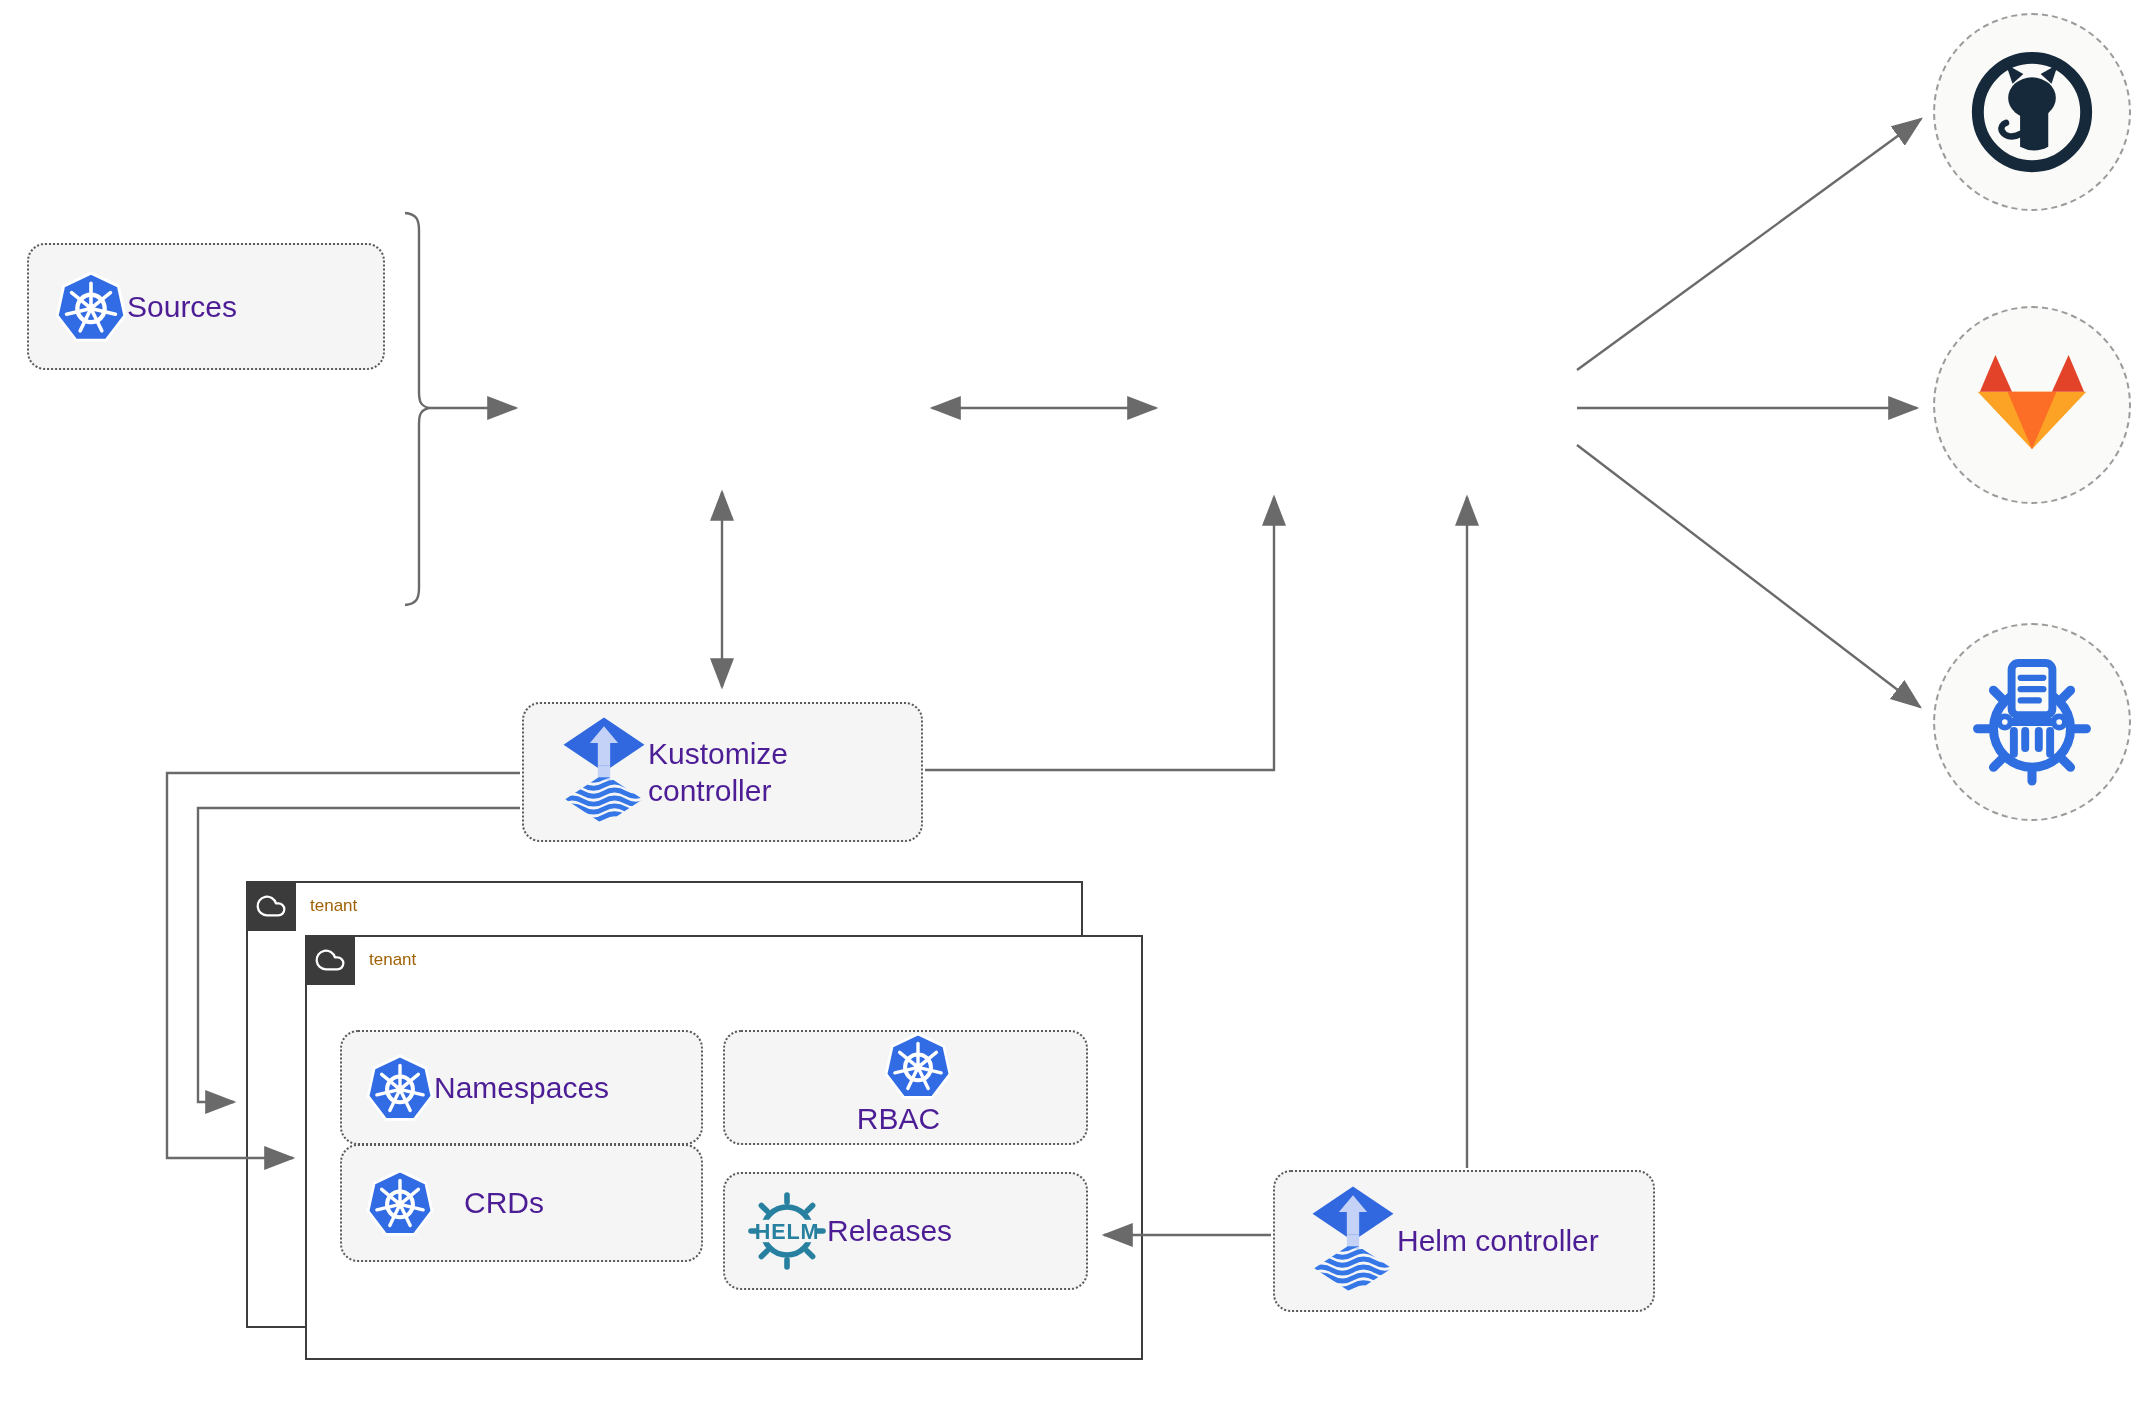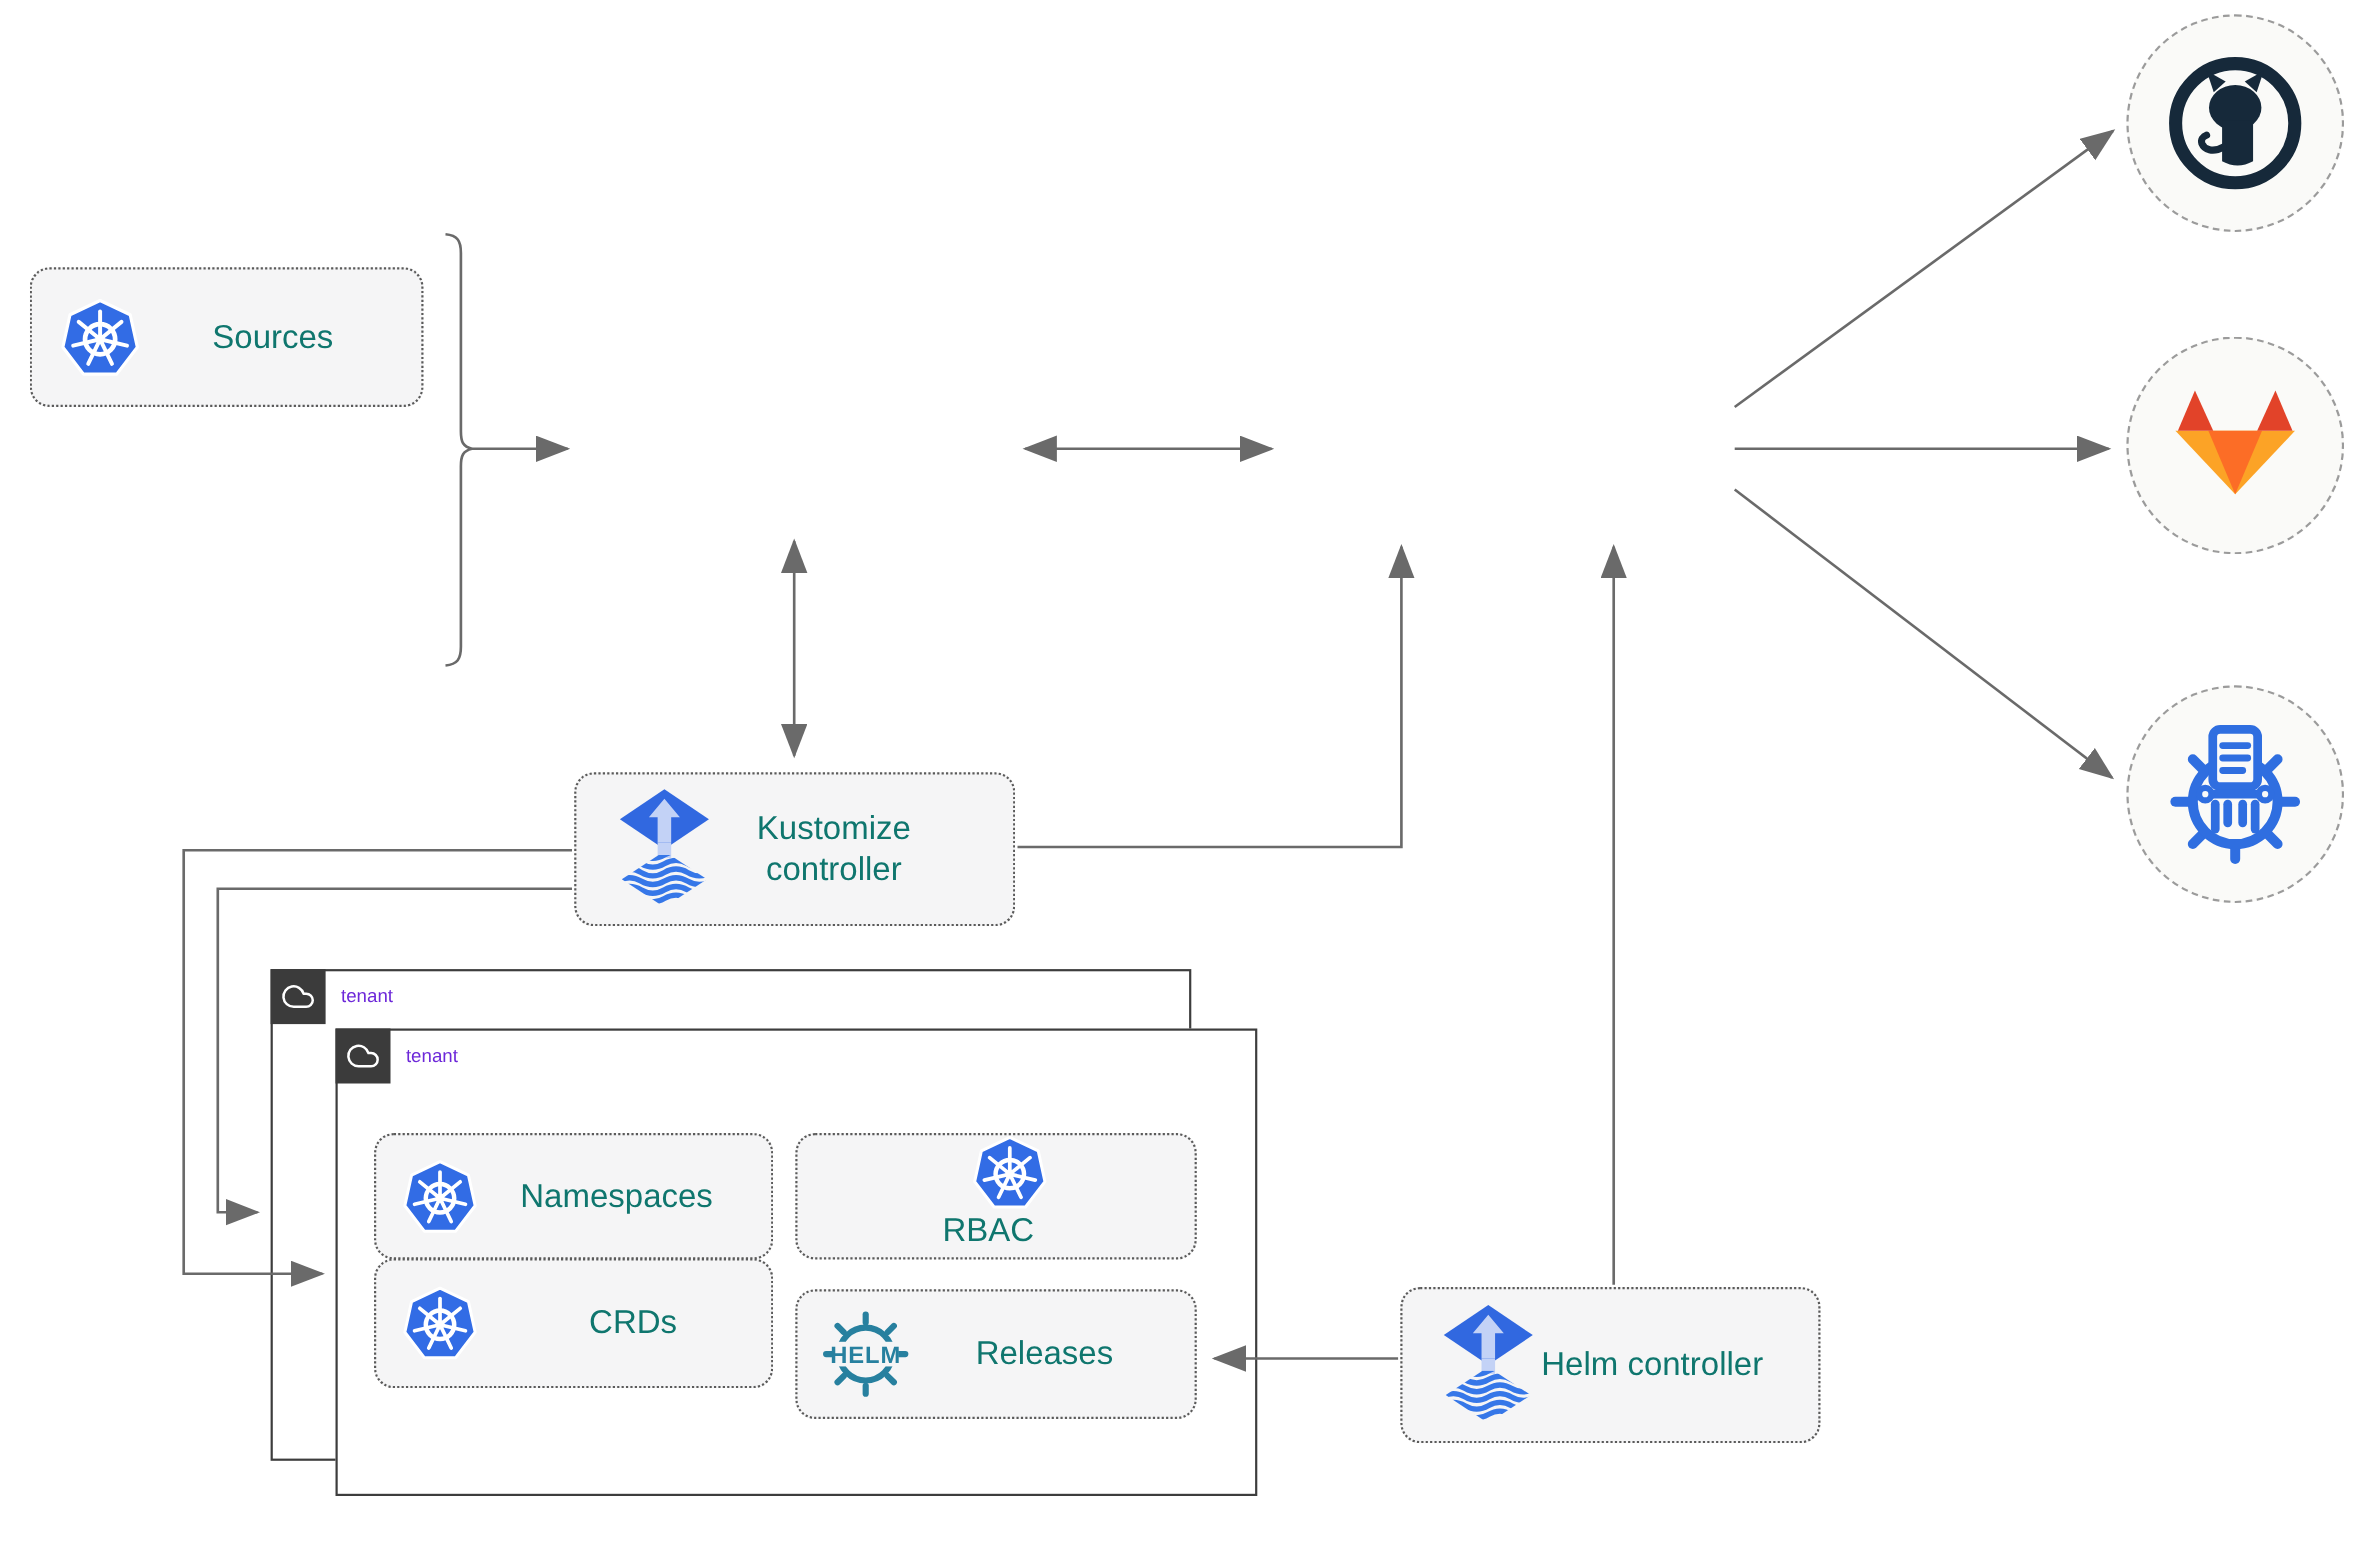--- a/index.html
+++ b/index.html
@@ -3,28 +3,28 @@
 <meta charset="utf-8">
 <style>
   html,body{margin:0;padding:0;background:#ffffff;}
   .canvas{position:relative;width:2144px;height:1407px;background:#ffffff;
           font-family:"Liberation Sans",sans-serif;overflow:hidden;}
 
   
   .node{position:absolute;background:#f5f5f6;border:2.5px dotted #5a5a5a;
         border-radius:18px;display:flex;align-items:center;box-sizing:border-box;}
   .node .icn{flex:0 0 auto;display:block;}
-  .node .lbl{flex:1 1 auto;text-align:center;font-size:30px;color:#0f766e;
+  .node .lbl{flex:1 1 auto;font-size:30px;color:#4c1d95;
              line-height:1.25;padding-right:14px;}
 
   
   .tenant{position:absolute;background:#ffffff;border:2.5px solid #3d3d3d;box-sizing:border-box;}
   .tenant .tag{position:absolute;top:-2.5px;left:-2.5px;width:50px;height:50px;
                background:#3b3b3b;display:flex;align-items:center;justify-content:center;}
-  .tenant .tname{position:absolute;left:62px;top:13px;font-size:17px;color:#6d28d9;}
+  .tenant .tname{position:absolute;left:62px;top:13px;font-size:17px;color:#a16207;}
 
   
   .ext{position:absolute;width:198px;height:198px;border-radius:50%;
        border:2.5px dashed #9b9b9b;background:#fafaf8;box-sizing:border-box;
        display:flex;align-items:center;justify-content:center;}
 
   .z1{z-index:1}.z2{z-index:2}.z3{z-index:3}
   .wires{position:absolute;left:0;top:0;z-index:5;pointer-events:none;}
 </style>
 </head>

